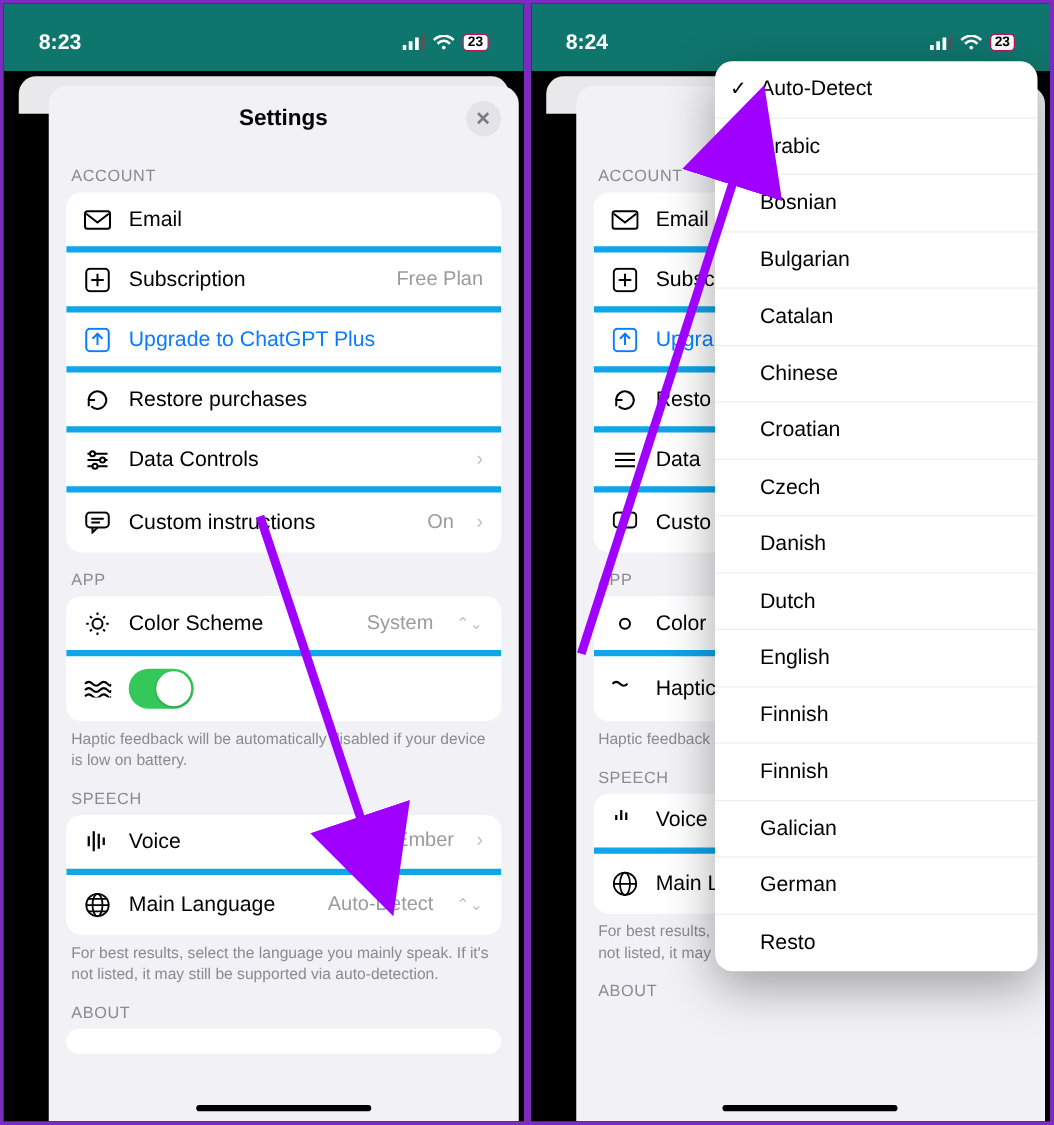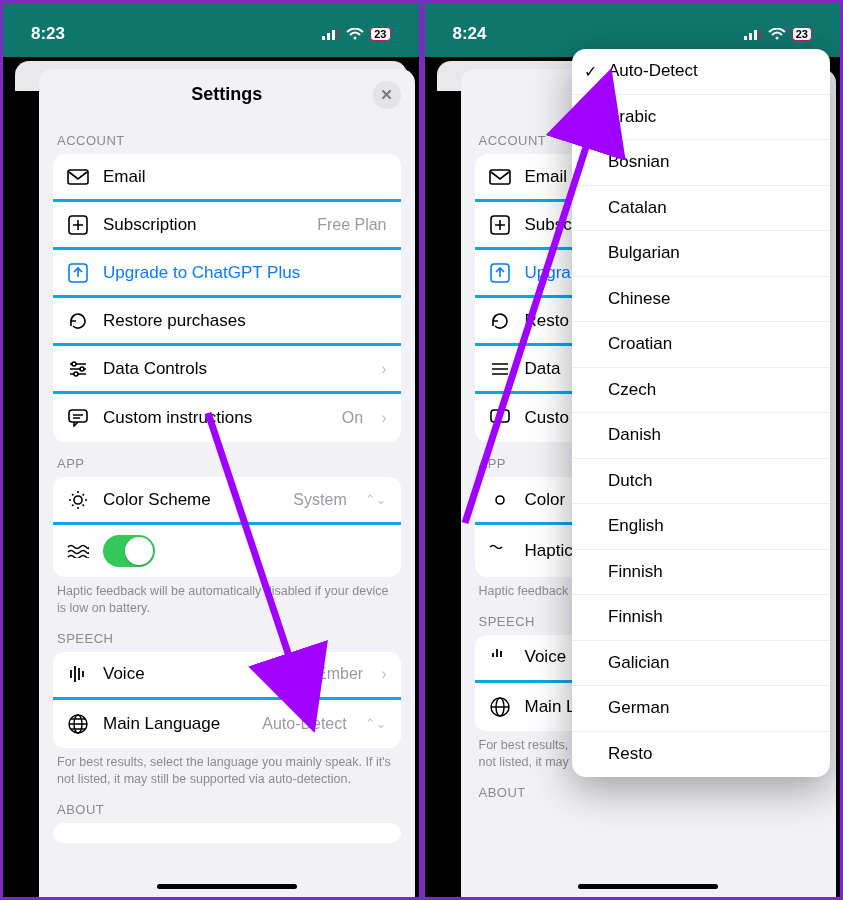--- a/index.html
+++ b/index.html
@@ -106,21 +106,21 @@
   .group {
     background:#fff;
     border-radius:12px;
     overflow:hidden;
   }
   .row {
     display:flex;
     align-items:center;
     min-height:48px;
     padding:10px 14px;
-    border-bottom:3px solid #0ea5e9;
+    border-bottom:5px solid #0ea5e9;
     font-size:17px;
     color:#000;
     gap:14px;
   }
   .row:last-child { border-bottom:none; }
   .row .icon { width:22px; display:flex; align-items:center; justify-content:center; }
   .row .label { flex:1; }
   .row .value { color:#9a9aa0; font-size:16px; }
   .row .chevron { color:#c4c4c8; font-size:16px; margin-left:4px; }
   .row .updown { color:#c4c4c8; font-size:13px; margin-left:4px; }
@@ -481,22 +481,22 @@
 
       <div class="section-label">ABOUT</div>
     </div>
     <div class="home-indicator"></div>
   </div>
 
   <div class="lang-menu">
     <div class="lang-item sel">Auto-Detect</div>
     <div class="lang-item">Arabic</div>
     <div class="lang-item">Bosnian</div>
+    <div class="lang-item">Bulgarian</div>
     <div class="lang-item">Catalan</div>
-    <div class="lang-item">Bulgarian</div>
     <div class="lang-item">Chinese</div>
     <div class="lang-item">Croatian</div>
     <div class="lang-item">Czech</div>
     <div class="lang-item">Danish</div>
     <div class="lang-item">Dutch</div>
     <div class="lang-item">English</div>
     <div class="lang-item">Finnish</div>
     <div class="lang-item">Finnish</div>
     <div class="lang-item">Galician</div>
     <div class="lang-item">German</div>

